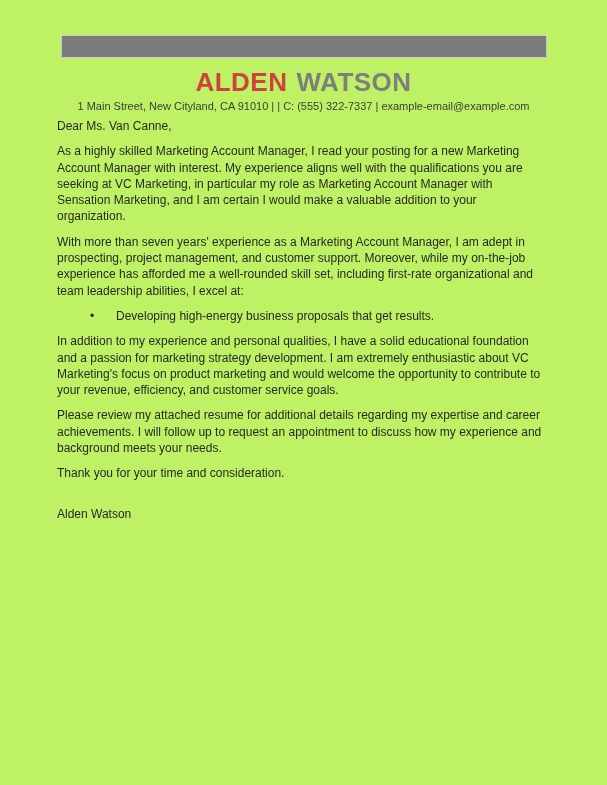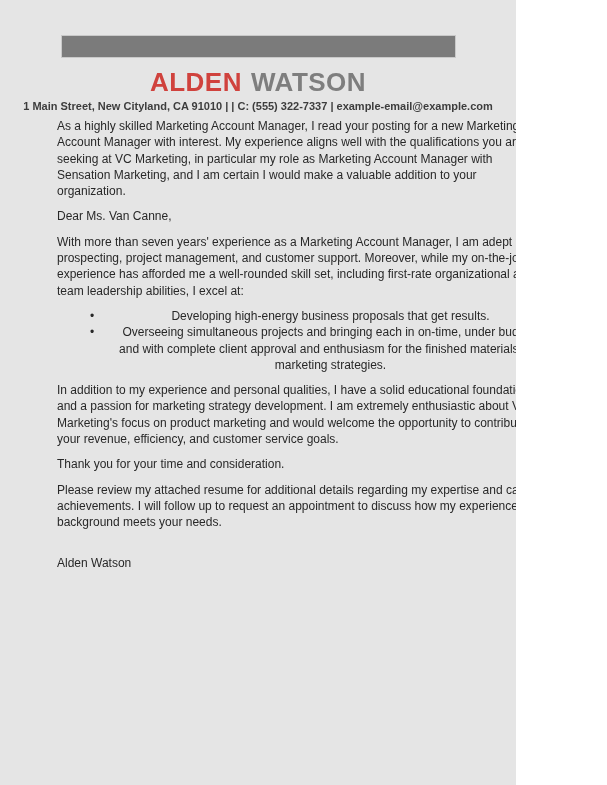--- a/index.html
+++ b/index.html
@@ -1,19 +1,19 @@
 <!DOCTYPE html>
 <html><head>
 <meta charset="utf-8">
 <style>
   html, body { margin: 0; padding: 0; background: #ffffff; }
   .page {
-    width: 516px;
+    width: 607px;
     height: 785px;
-    background: #e5e5e5;
+    background: #bef264;
     position: relative;
     overflow: hidden;
     font-family: "Liberation Sans", "DejaVu Sans", sans-serif;
   }
   .topbar {
     margin: 35px 60px 0 61px;
     height: 21px;
     border: 1px solid #c9c9c9;
     background: #7b7b7b;
   }
@@ -24,37 +24,36 @@
     font-weight: bold;
     letter-spacing: 0.5px;
     line-height: 30px;
     white-space: nowrap;
   }
   .name .first { margin-right: 9px; }
   .contact {
     margin-top: 3px;
     text-align: center;
     font-size: 11px;
-    font-weight: bold;
+    font-weight: normal;
     color: #3d3d3d;
     line-height: 13px;
   }
   .body {
     width: 488px;
     margin: 5px 62px 0 57px;
     font-size: 12px;
     line-height: 16.3px;
     color: #282828;
   }
   .body p { margin: 0 0 9px 0; }
   .body ul {
     margin: 0 0 9px 0;
     padding: 0 0 0 59px;
     list-style: none;
-    text-align: center;
   }
   .body li { position: relative; }
   .body li::before {
     content: "\2022";
     position: absolute;
     left: -26px;
     top: 0;
   }
   .valediction { margin-bottom: 0 !important; }
   .signature { margin-top: 24px !important; }
@@ -67,34 +66,33 @@
   <div class="topbar" style="background-color: rgb(123, 123, 123);"></div>
 
   <h1 class="name">
     <span class="first" style="color: rgb(208, 66, 61);">ALDEN</span><span class="last" style="color: rgb(126, 126, 126);">WATSON</span>
   </h1>
 
   <div class="contact">1 Main Street, New Cityland, CA 91010 | | C: (555) 322-7337 | example-email@example.com</div>
 
   <div class="body">
 
+    <p>Dear Ms. Van Canne,</p>
+
     <p>As a highly skilled Marketing Account Manager, I read your posting for a new Marketing Account Manager with interest. My experience aligns well with the qualifications you are seeking at VC Marketing, in particular my role as Marketing Account Manager with Sensation Marketing, and I am certain I would make a valuable addition to your organization.</p>
-
-    <p>Dear Ms. Van Canne,</p>
 
     <p>With more than seven years' experience as a Marketing Account Manager, I am adept in prospecting, project management, and customer support. Moreover, while my on-the-job experience has afforded me a well-rounded skill set, including first-rate organizational and team leadership abilities, I excel at:</p>
 
     <ul>
       <li>Developing high-energy business proposals that get results.</li>
-      <li>Overseeing simultaneous projects and bringing each in on-time, under budget, and with complete client approval and enthusiasm for the finished materials and marketing strategies.</li>
     </ul>
 
     <p>In addition to my experience and personal qualities, I have a solid educational foundation and a passion for marketing strategy development. I am extremely enthusiastic about VC Marketing's focus on product marketing and would welcome the opportunity to contribute to your revenue, efficiency, and customer service goals.</p>
 
+    <p>Please review my attached resume for additional details regarding my expertise and career achievements. I will follow up to request an appointment to discuss how my experience and background meets your needs.</p>
+
     <p>Thank you for your time and consideration.</p>
-
-    <p>Please review my attached resume for additional details regarding my expertise and career achievements. I will follow up to request an appointment to discuss how my experience and background meets your needs.</p>
 
 
     <p class="signature">Alden Watson</p>
 
   </div>
 </div>
 
 </body></html>

